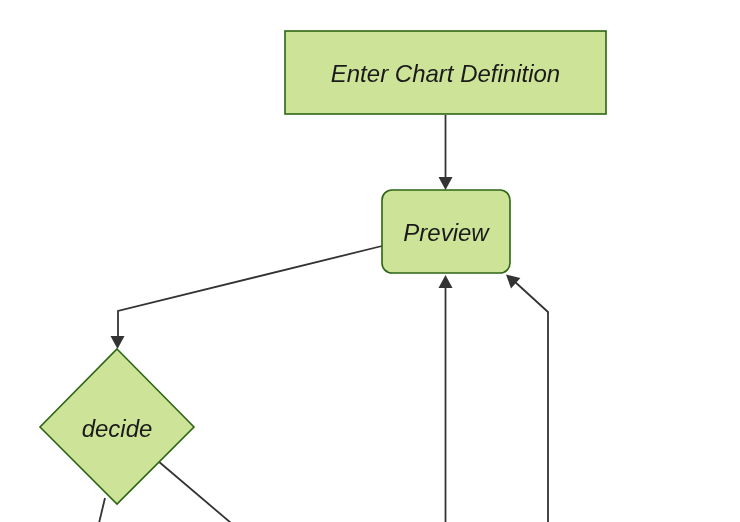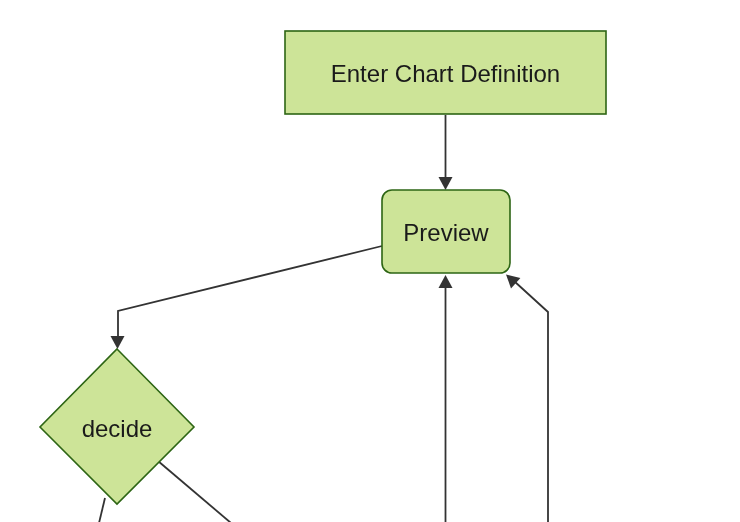--- a/index.html
+++ b/index.html
@@ -7,20 +7,21 @@
     padding: 0;
     background: #ffffff;
   }
   .canvas {
     position: relative;
     width: 740px;
     height: 522px;
     background: #ffffff;
     overflow: hidden;
     font-family: "Liberation Sans", "DejaVu Sans", sans-serif;
+    font-style: italic;
   }
   svg {
     display: block;
   }
   .node-label {
     font-family: "Liberation Sans", "DejaVu Sans", sans-serif;
     font-size: 24px;
     text-anchor: middle;
   }
   .edge-line {

